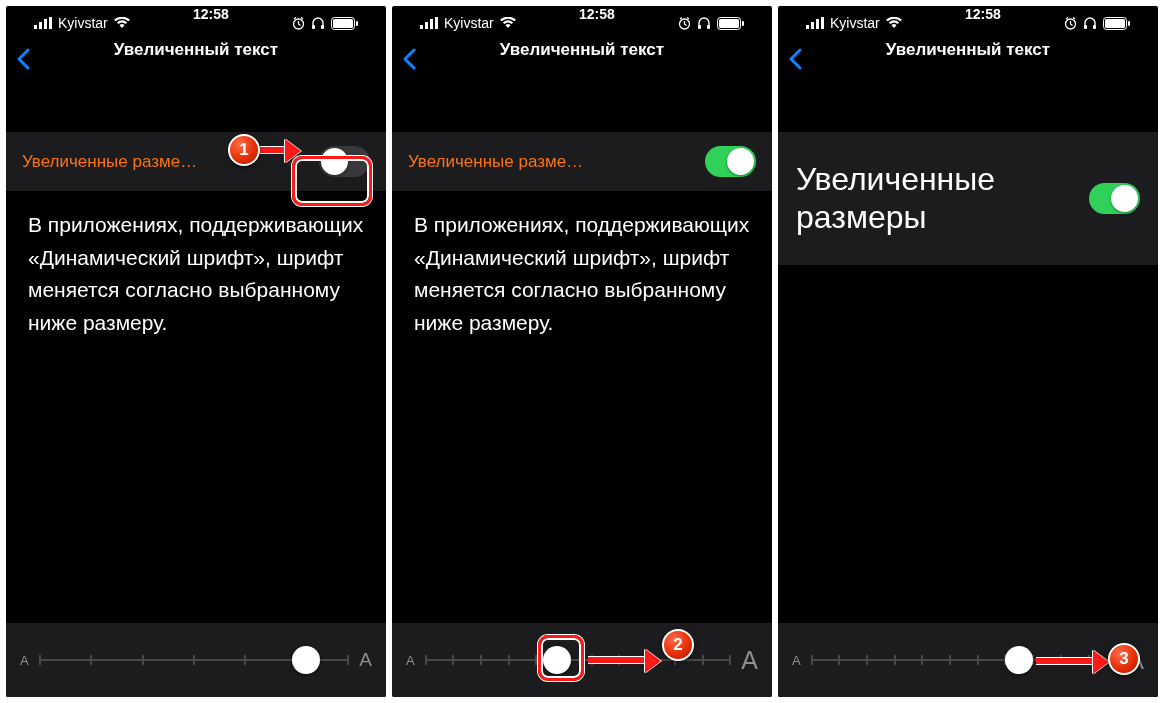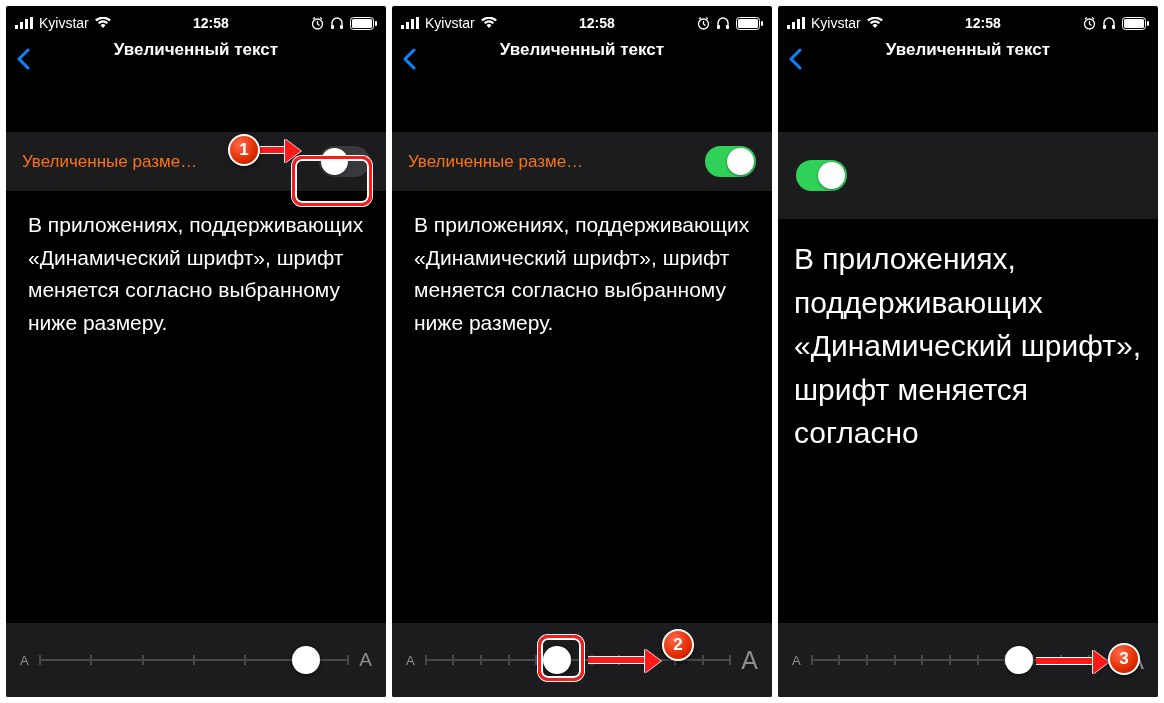--- a/index.html
+++ b/index.html
@@ -23,24 +23,23 @@
     color: #fff;
     position: relative;
     display: flex;
     flex-direction: column;
     overflow: hidden;
     border-radius: 2px;
   }
   
   .status {
     display: flex;
-    align-items: center;
     justify-content: space-between;
     height: 34px;
-    padding: 0 9px;
+    padding: 0 28px;
     font-size: 14px;
     font-weight: 500;
     gap: 12px;
   }
   .status .left, .status .right { display:flex; align-items:center; gap:6px; }
   .status svg { display:block; }
   
   .nav {
     display: flex;
     height: 44px;
@@ -418,25 +417,25 @@
       <span class="back">
         <svg width="14" height="22" viewBox="0 0 14 22">
             <path d="M12 2 L3 11 L12 20" stroke="#0a84ff" stroke-width="3" fill="none" stroke-linecap="round" stroke-linejoin="round"></path>
           </svg>
       </span>
       <span class="title">Увеличенный текст</span>
     </div>
     <div class="content">
       <div class="spacer"></div>
       <div class="large-cell">
+        <span class="label">Увеличенные размеры</span>
         <span class="switch on">
             <span class="knob"></span>
           </span>
       </div>
-      <div class="desc large" lang="ru">В приложениях, поддерживаю­щих «Динамиче­ский шрифт», шрифт меняется согласно</div>
       <div class="slider-row">
         <span class="a-small">A</span>
         <div class="slider">
           <div class="track"></div>
           <div class="ticks">
               <div class="tick"></div>
               <div class="tick"></div>
               <div class="tick"></div>
               <div class="tick"></div>
               <div class="tick"></div>

